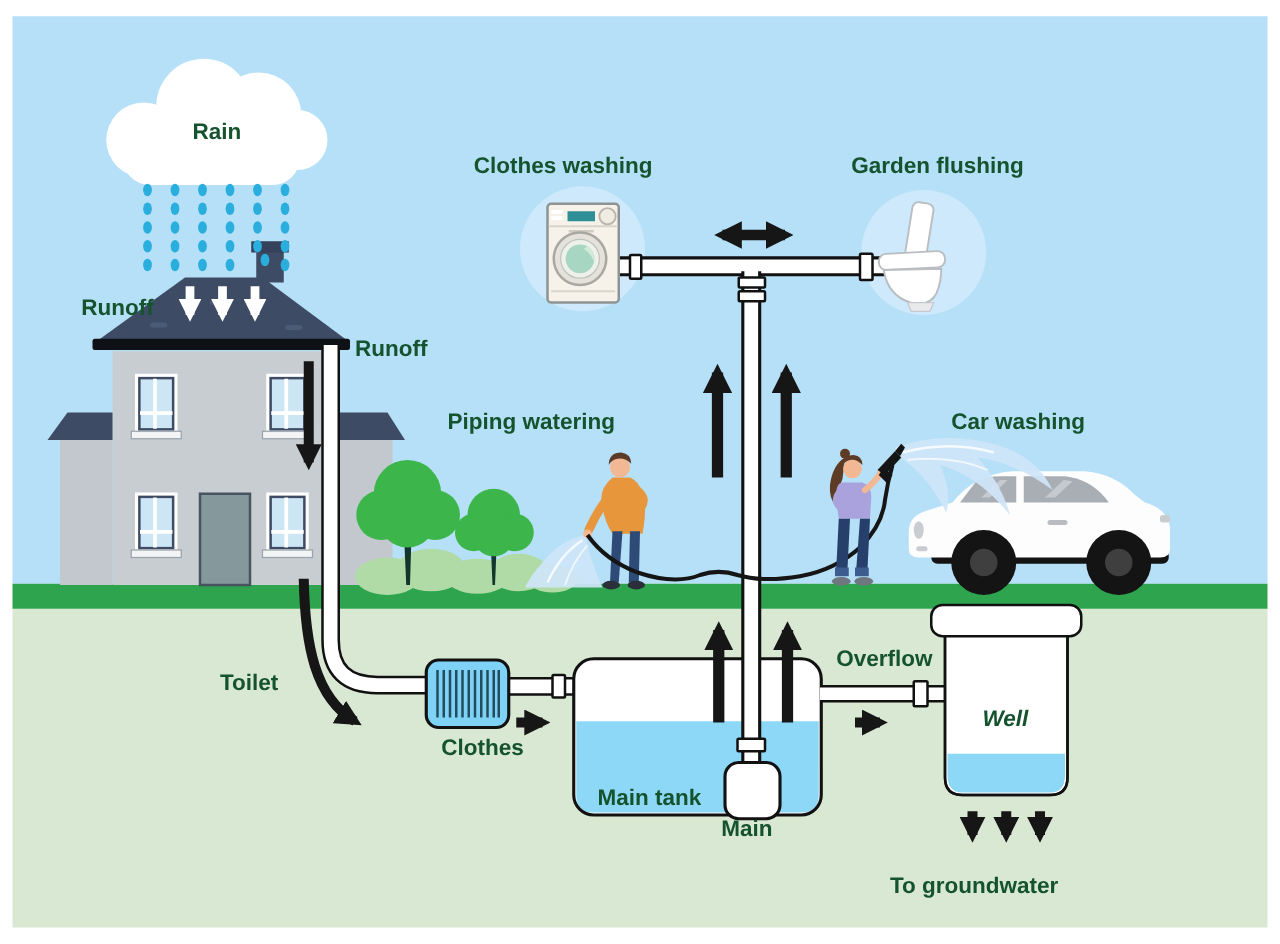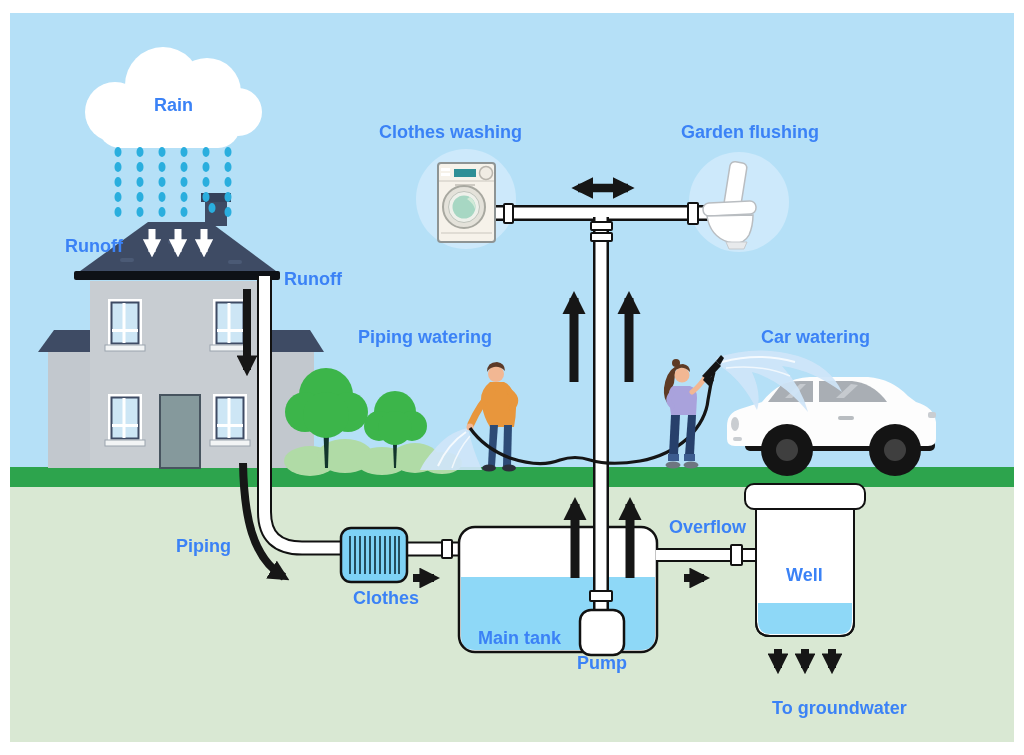--- a/index.html
+++ b/index.html
@@ -1,19 +1,19 @@
 <!DOCTYPE html>
 <html><head>
 <meta charset="utf-8">
 <style>
   html,body{margin:0;padding:0;background:#ffffff;}
   .stage{position:relative;width:1024px;height:755px;background:#ffffff;overflow:hidden;
          font-family:"Liberation Sans","DejaVu Sans",sans-serif;}
   .stage svg{position:absolute;left:0;top:0;}
-  .lbl{position:absolute;font-weight:700;font-size:18px;line-height:1.05;color:#3b82f6;
+  .lbl{position:absolute;font-weight:700;font-size:18px;line-height:1.05;color:#14532d;
        white-space:nowrap;letter-spacing:0px;}
 </style>
 </head>
 <body>
 
 <div class="stage">
 <svg width="1024" height="755" viewBox="0 0 1024 755">
   <defs>
     <marker id="ahB" viewBox="0 0 10 10" refX="7" refY="5" markerWidth="2.6" markerHeight="2.6" orient="auto-start-reverse">
       <path d="M0,0 L10,5 L0,10 z" fill="#161616"></path>
@@ -331,21 +331,21 @@
     </g>
   </g>
 </svg>
 
   <div class="lbl" style="left:154px;top:96px;">Rain</div>
   <div class="lbl" style="left:31px;top:237px;margin-left:34px;">Runoff</div>
   <div class="lbl" style="left:284px;top:270px;">Runoff</div>
   <div class="lbl" style="left:379px;top:123px;">Clothes washing</div>
   <div class="lbl" style="left:681px;top:123px;">Garden flushing</div>
   <div class="lbl" style="left:358px;top:328px;">Piping watering</div>
-  <div class="lbl" style="left:761px;top:328px;">Car watering</div>
-  <div class="lbl" style="left:176px;top:537px;">Piping</div>
+  <div class="lbl" style="left:761px;top:328px;">Car washing</div>
+  <div class="lbl" style="left:176px;top:537px;">Toilet</div>
   <div class="lbl" style="left:353px;top:589px;">Clothes</div>
   <div class="lbl" style="left:478px;top:608px;margin-top:21px;">Main tank</div>
-  <div class="lbl" style="left:577px;top:654px;">Pump</div>
+  <div class="lbl" style="left:577px;top:654px;">Main</div>
   <div class="lbl" style="left:669px;top:518px;">Overflow</div>
-  <div class="lbl" style="left:786px;top:566px;">Well</div>
-  <div class="lbl" style="left:772px;top:699px;text-align:right;">To groundwater</div>
+  <div class="lbl" style="left:786px;top:566px;font-style:italic;">Well</div>
+  <div class="lbl" style="left:712px;top:699px;text-align:right;">To groundwater</div>
 </div>
 
 </body></html>

